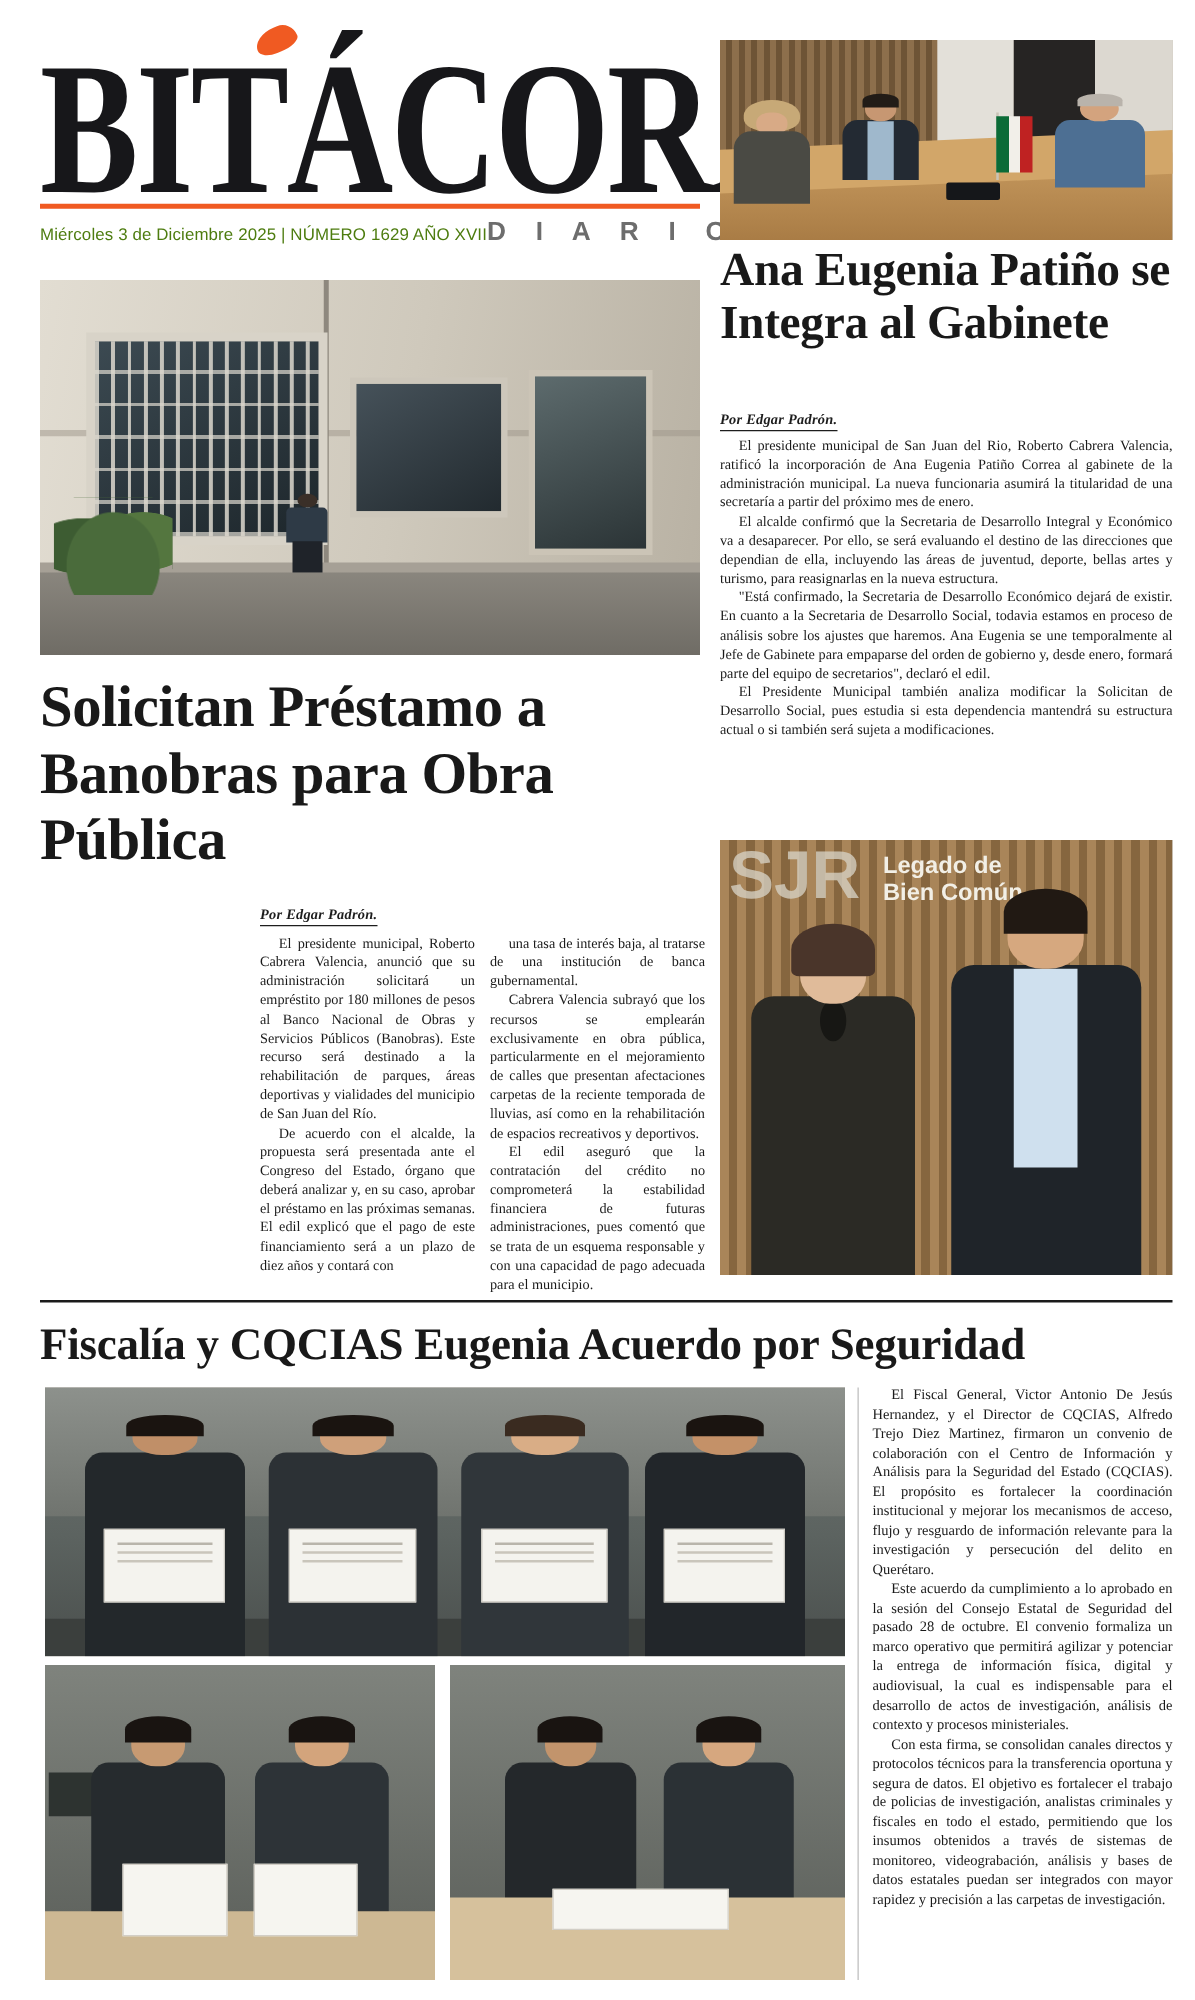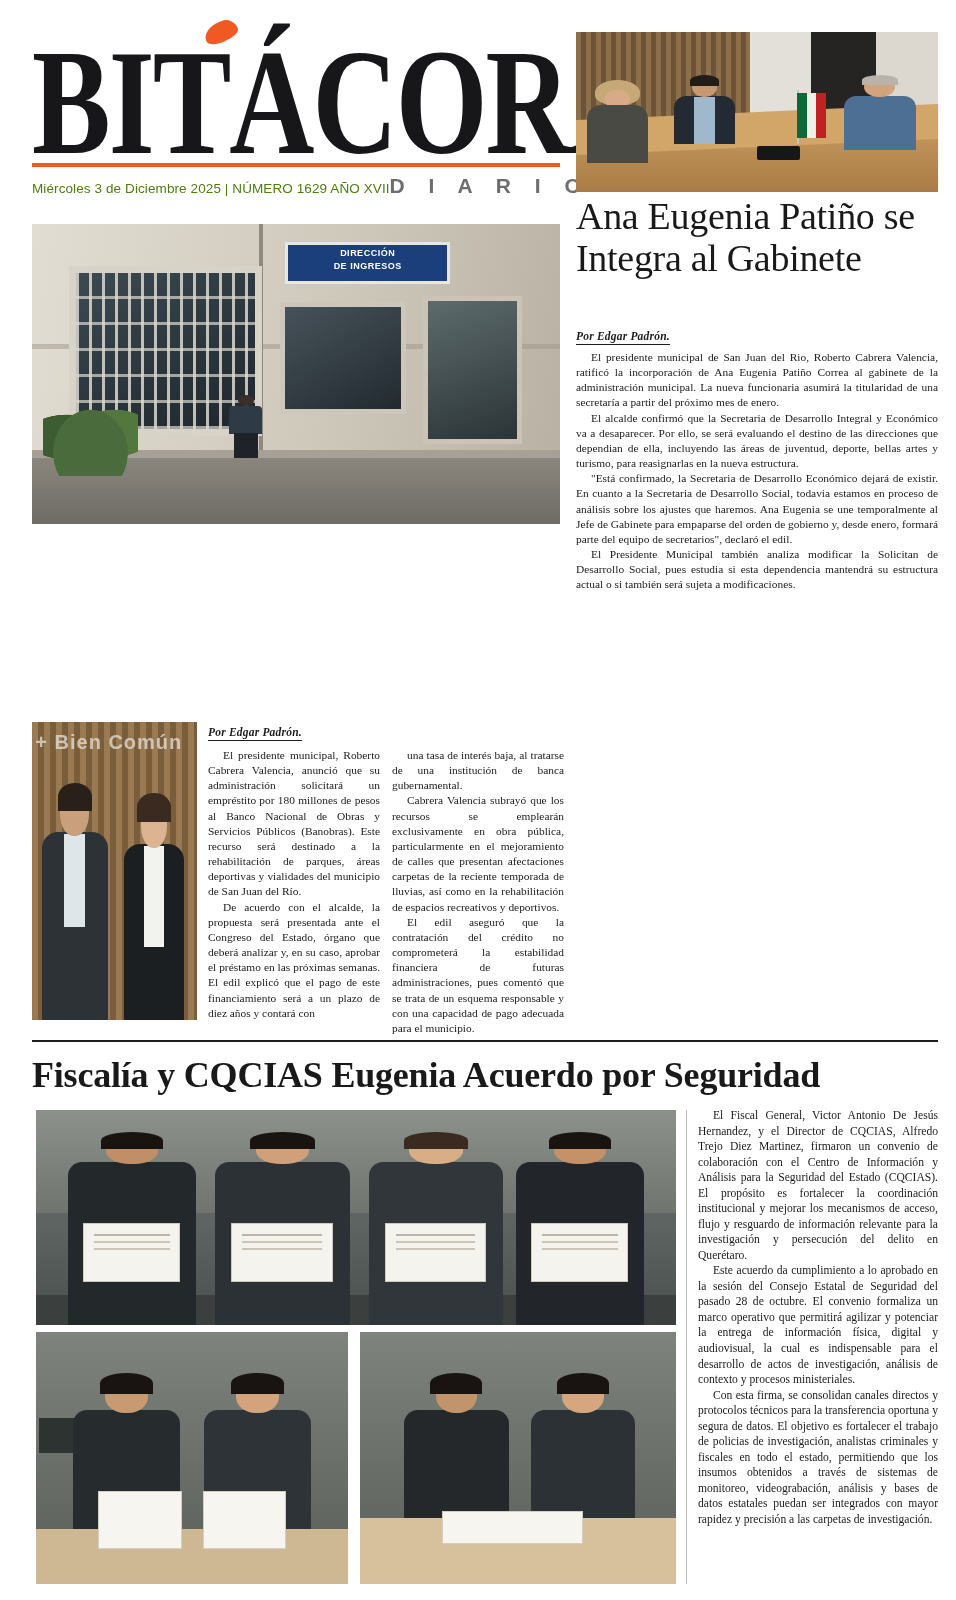--- a/index.html
+++ b/index.html
@@ -214,21 +214,21 @@
   }
   .body-col p { margin: 0; text-indent: 15px; }
   .body-col p.first { text-indent: 15px; }
 
   .headline-right {
     position: absolute;
     left: 576px;
     top: 196px;
     width: 362px;
     font-family: "Liberation Serif", serif;
-    font-weight: 400;
+    font-weight: 700;
     font-size: 38px;
     line-height: 1.1;
     letter-spacing: -0.3px;
     color: #191919;
     margin: 0;
   }
 
   .divider-thick {
     position: absolute;
     left: 32px;
@@ -278,24 +278,20 @@
     <div class="ph-inner">
       <div class="p1-sky"></div>
       <div class="p1-wall"></div>
       <div class="p1-band"></div>
       <div class="p1-pole"></div>
       <div class="p1-window">
           <div class="p1-bars"></div>
         </div>
       <div class="p1-window2"></div>
       <div class="p1-door"></div>
-      <div class="p1-sign">
-        <b>DIRECCIÓN</b>
-        <b>DE INGRESOS</b>
-      </div>
       <div class="p1-ground"></div>
       <div class="p1-curb"></div>
       <div class="p1-plant"></div>
       <div class="p1-person">
           <div class="head"></div>
           <div class="body"></div>
           <div class="legs"></div>
         </div>
     </div>
   </div>
@@ -337,40 +333,45 @@
     <div class="byline">Por Edgar Padrón.</div>
   </div>
 
   <div class="body-col" id="secondary-body" style="position:absolute; left:576px; top:350px; width:362px;">
       <p class="first">El presidente municipal de San Juan del Rio, Roberto Cabrera Valencia, ratificó la incorporación de Ana Eugenia Patiño Correa al gabinete de la administración municipal. La nueva funcionaria asumirá la titularidad de una secretaría a partir del próximo mes de enero.</p>
       <p>El alcalde confirmó que la Secretaria de Desarrollo Integral y Económico va a desaparecer. Por ello, se será evaluando el destino de las direcciones que dependian de ella, incluyendo las áreas de juventud, deporte, bellas artes y turismo, para reasignarlas en la nueva estructura.</p>
       <p>"Está confirmado, la Secretaria de Desarrollo Económico dejará de existir. En cuanto a la Secretaria de Desarrollo Social, todavia estamos en proceso de análisis sobre los ajustes que haremos. Ana Eugenia se une temporalmente al Jefe de Gabinete para empaparse del orden de gobierno y, desde enero, formará parte del equipo de secretarios", declaró el edil.</p>
       <p>El Presidente Municipal también analiza modificar la Solicitan de Desarrollo Social, pues estudia si esta dependencia mantendrá su estructura actual o si también será sujeta a modificaciones.</p>
     </div>
 
-
-
-  <div class="photo" style="left:32px; top:722px; width:165px; height:298px;">
-    <div class="ph-inner">
-      <div class="p3-bg"></div>
-      <div class="p3-logo">+ Bien Común</div>
-      <div class="p3-a">
+  <div class="photo" style="left:576px; top:672px; width:362px; height:348px;">
+    <div class="ph-inner">
+      <div class="p4-bg"></div>
+      <div class="p4-sjr">SJR</div>
+      <div class="p4-tag">
+        <div>Legado de</div>
+        <div>Bien Común</div>
+      </div>
+      <div class="p4-w">
+          <div class="body"></div>
+          <div class="bow"></div>
+          <div class="head"></div>
+          <div class="hair"></div>
+        </div>
+      <div class="p4-m">
           <div class="body"></div>
           <div class="shirt"></div>
           <div class="head"></div>
           <div class="hair"></div>
         </div>
-      <div class="p3-b">
-          <div class="body"></div>
-          <div class="shirt"></div>
-          <div class="head"></div>
-          <div class="hair"></div>
-        </div>
-    </div>
-  </div>
+    </div>
+  </div>
+
+  <h2 class="headline-main">Solicitan Préstamo a Banobras para Obra Pública</h2>
+
 
   <div style="position:absolute; left:208px; top:722px; width:172px;">
     <div class="byline">Por Edgar Padrón.</div>
   </div>
   <div class="body-col" id="lead-col-1" style="position:absolute; left:208px; top:748px; width:172px;">
       <p class="first">El presidente municipal, Roberto Cabrera Valencia, anunció que su administración solicitará un empréstito por 180 millones de pesos al Banco Nacional de Obras y Servicios Públicos (Banobras). Este recurso será destinado a la rehabilitación de parques, áreas deportivas y vialidades del municipio de San Juan del Río.</p>
       <p>De acuerdo con el alcalde, la propuesta será presentada ante el Congreso del Estado, órgano que deberá analizar y, en su caso, aprobar el préstamo en las próximas semanas. El edil explicó que el pago de este financiamiento será a un plazo de diez años y contará con</p>
     </div>
   <div class="body-col" id="lead-col-2" style="position:absolute; left:392px; top:748px; width:172px;">
       <p class="first">una tasa de interés baja, al tratarse de una institución de banca gubernamental.</p>

